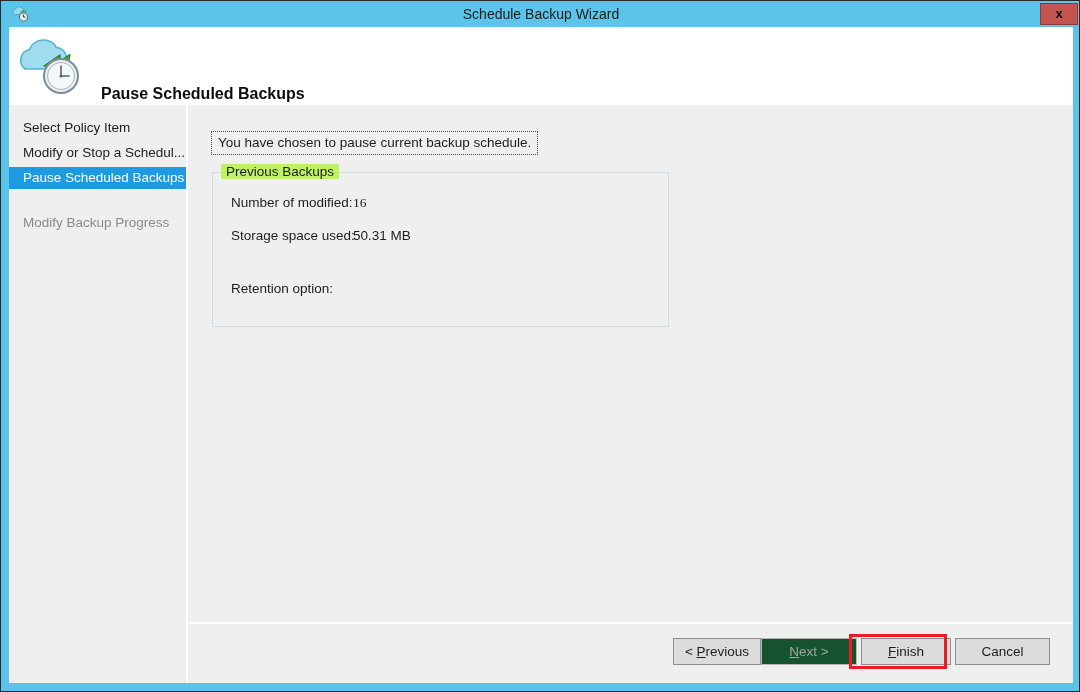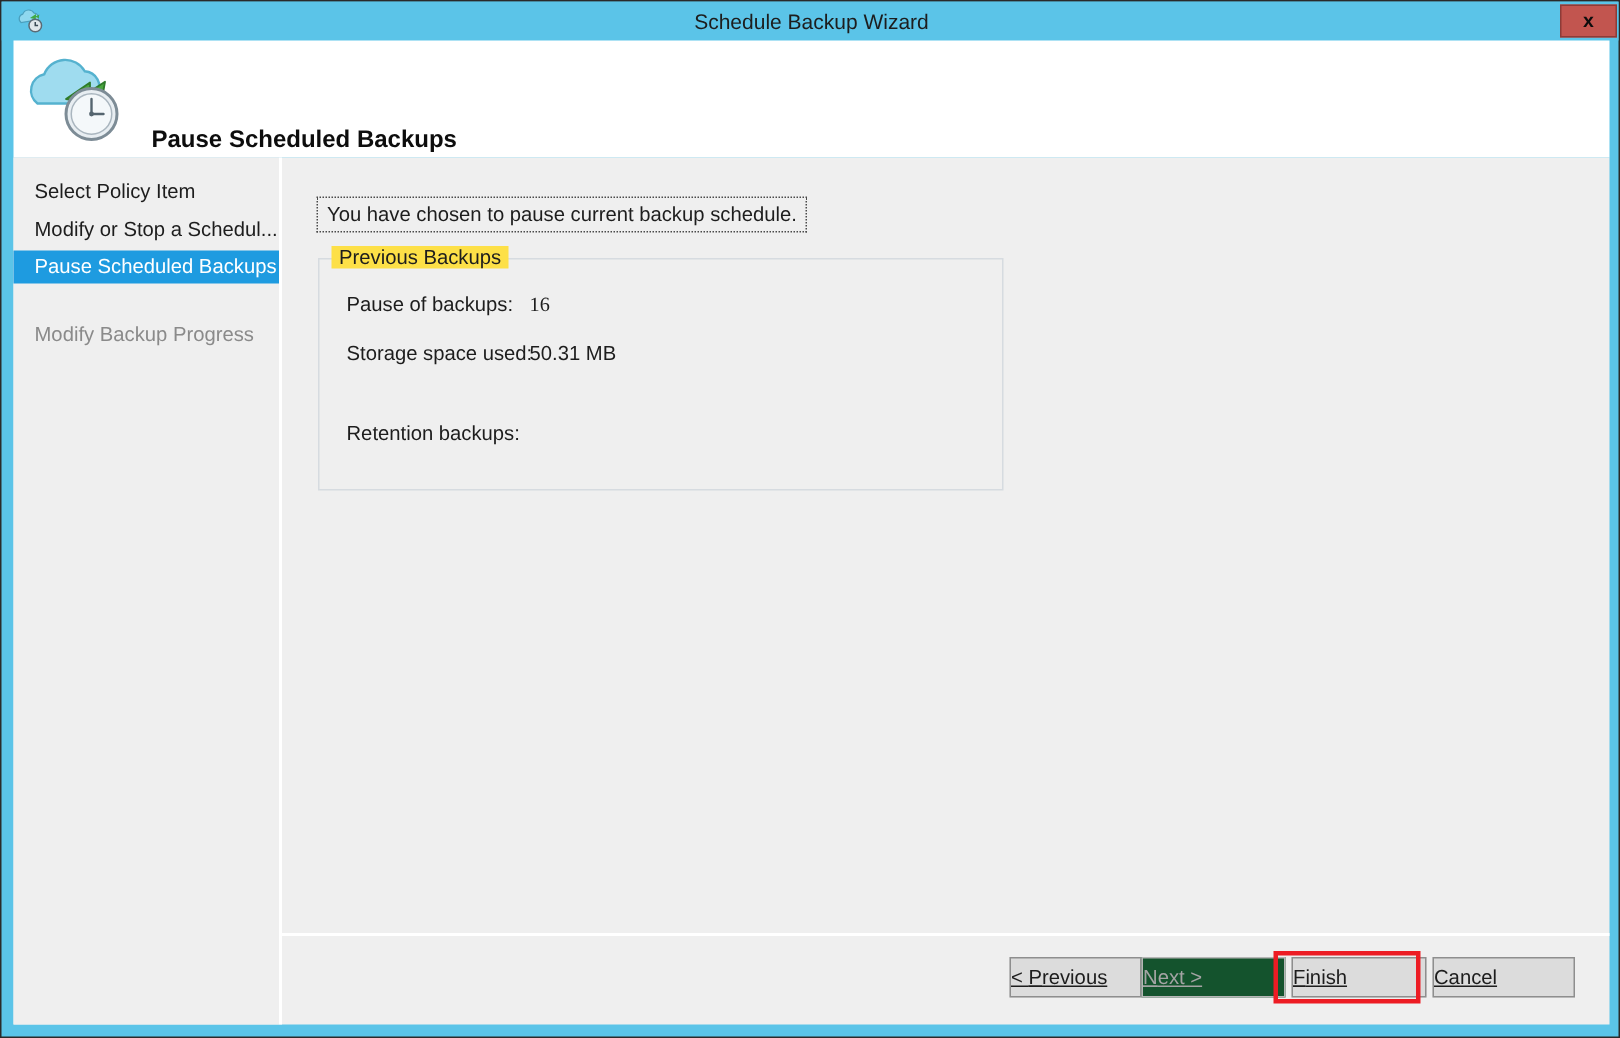--- a/index.html
+++ b/index.html
@@ -149,21 +149,21 @@
     width: 457px;
     height: 155px;
     border: 1px solid #d6dbe0;
     box-sizing: border-box;
     background: transparent;
   }
   .groupbox-legend {
     position: absolute;
     left: 8px; top: -9px;
     padding: 0 5px;
-    background: #fde047;
+    background: #bef264;
     font-size: 13.5px;
     color: #1d1d1d;
     white-space: nowrap;
   }
   .field-label {
     position: absolute;
     font-size: 13.5px;
     color: #1d1d1d;
     white-space: nowrap;
   }
@@ -198,25 +198,24 @@
   .btn {
     position: absolute;
     top: 14px;
     height: 27px;
     background: #dcdcdc;
     border: 1px solid #8e8e8e;
     box-sizing: border-box;
     font-family: "Liberation Sans", sans-serif;
     font-size: 13.5px;
     color: #1d1d1d;
-    text-align: left;
+    text-align: center;
     line-height: 25px;
     cursor: pointer;
     padding: 0;
-    text-decoration: underline;
   }
   .btn.disabled {
     color: #a4a4a4;
     border-color: #b6b6b6;
     background: #14532d;
     cursor: default;
   }
   .btn u { text-decoration: underline; }
 
   .focus-frame {
@@ -268,27 +267,27 @@
     </div>
     <div class="sidebar-sep"></div>
 
     <div class="main">
 
       <div class="notice">You have chosen to pause current backup schedule.</div>
 
       <div class="groupbox">
         <div class="groupbox-legend">Previous Backups</div>
 
-        <div class="field-label" style="left:18px; top:22px;">Pause of backups:</div>
+        <div class="field-label" style="left:18px; top:22px;">Number of modified:</div>
         <div class="field-value" style="left:140px; top:22px;font-family:Liberation Serif, serif;">16</div>
 
         <div class="field-label" style="left:18px; top:55px;">Storage space used:</div>
         <div class="field-value" style="left:140px; top:55px;">50.31 MB</div>
 
-        <div class="field-label" style="left:18px; top:108px;">Retention backups:</div>
+        <div class="field-label" style="left:18px; top:108px;">Retention option:</div>
       </div>
     </div>
 
     <div class="footer-divider"></div>
     <div class="footer">
       <button class="btn" style="left:485px; width:88px;">&lt; <u>P</u>revious</button>
       <button class="btn disabled" style="left:573px; width:96px;"><u>N</u>ext &gt;</button>
       <button class="btn" style="left:673px; width:90px;"><u>F</u>inish</button>
       <button class="btn" style="left:767px; width:95px;">Cancel</button>
 

